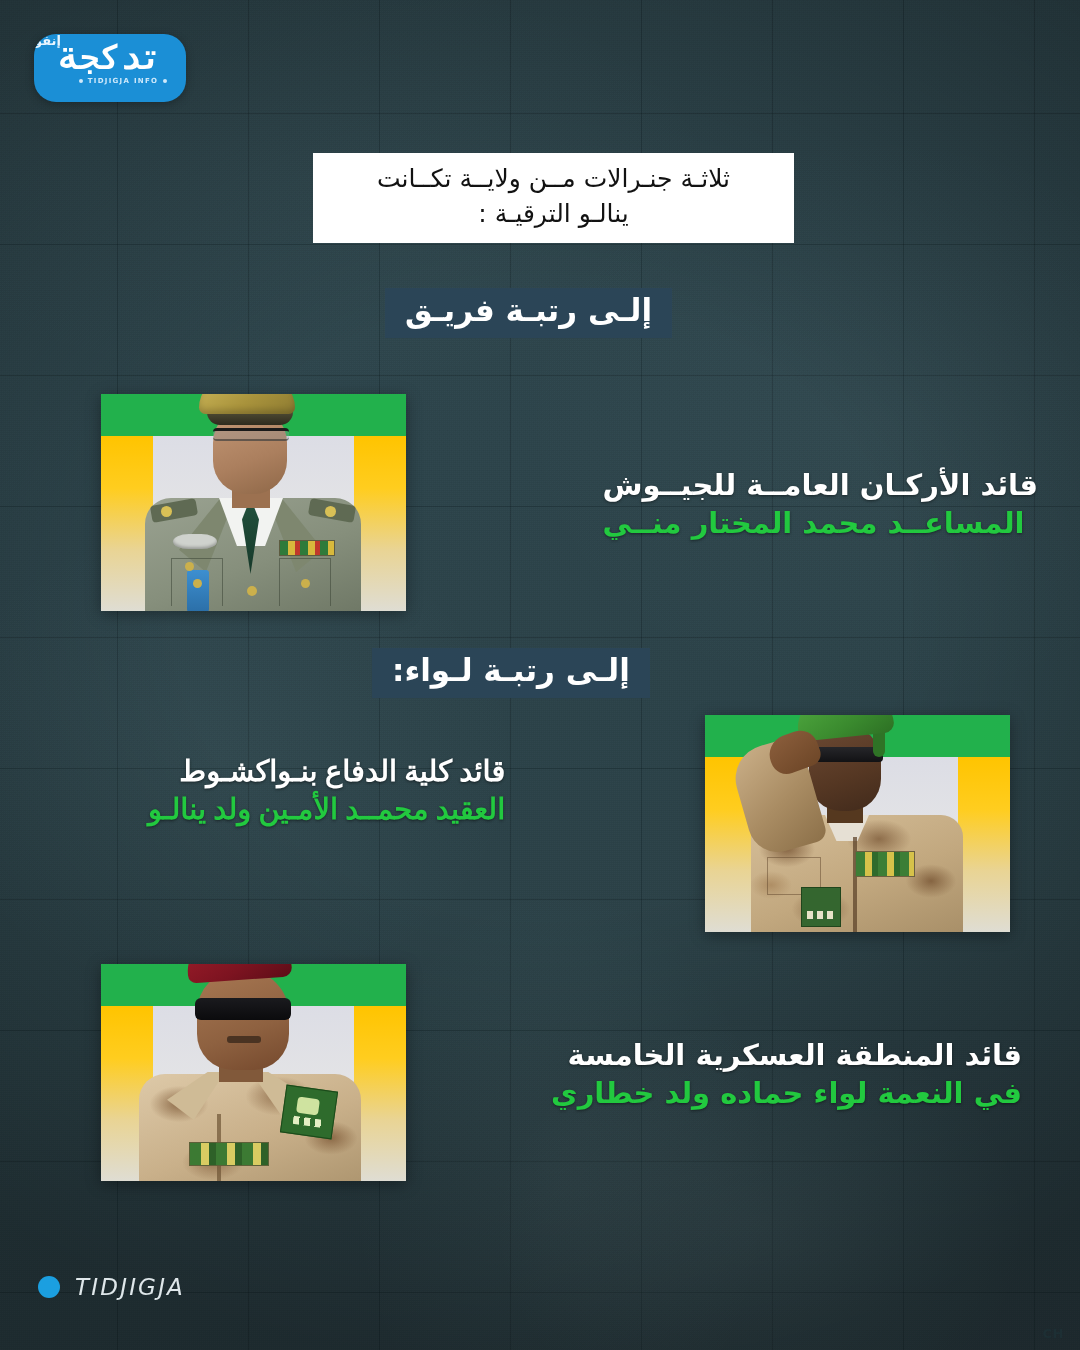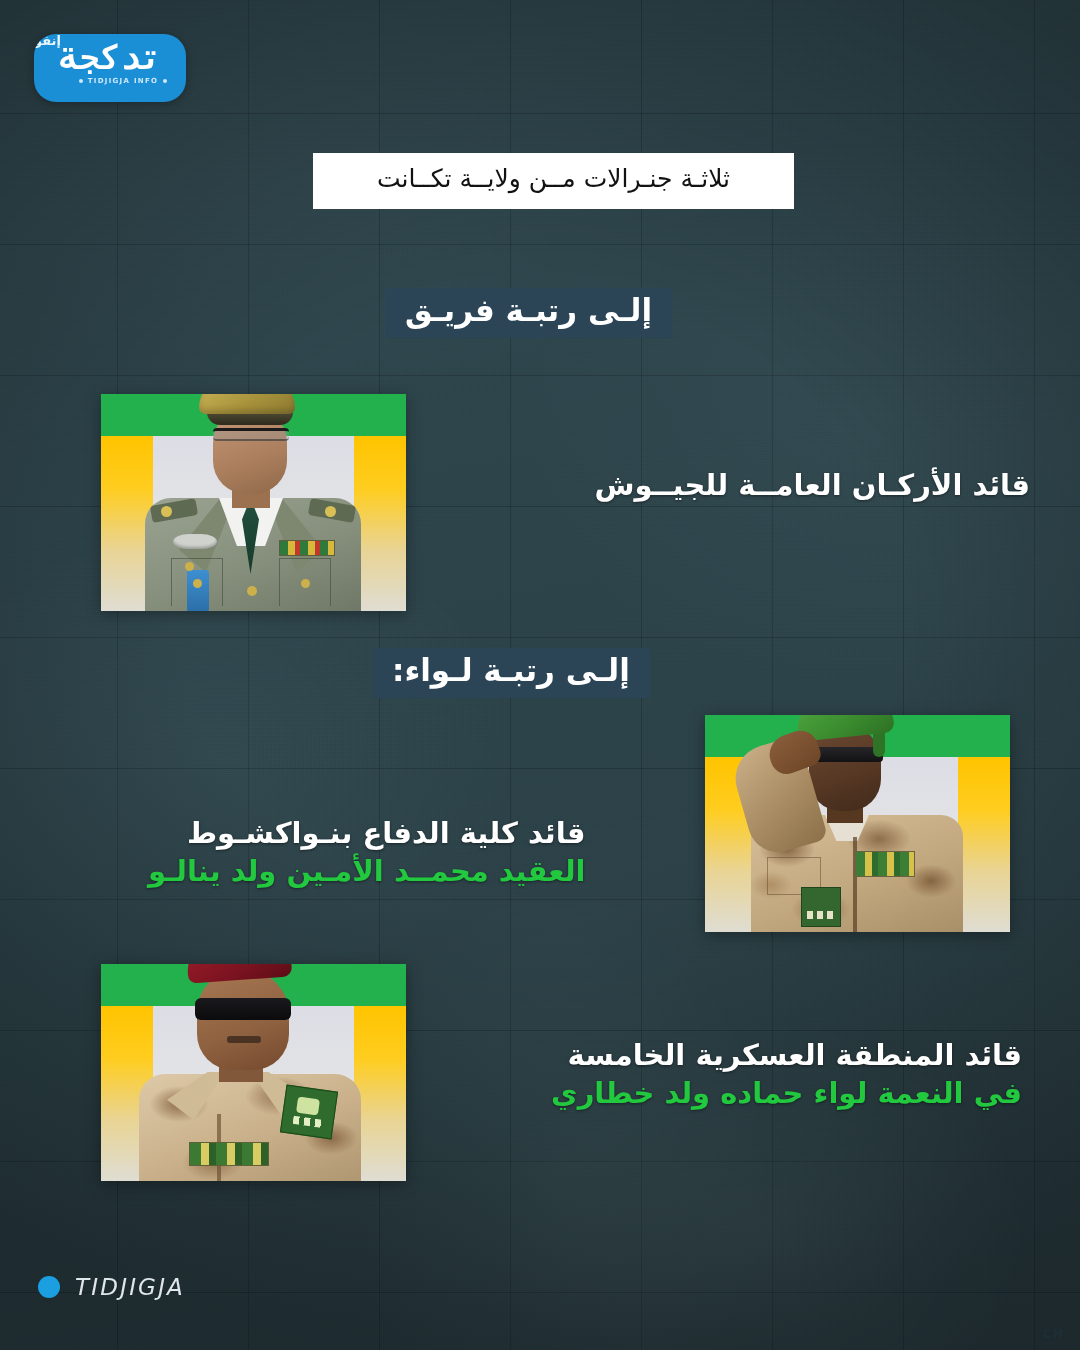--- a/index.html
+++ b/index.html
@@ -380,22 +380,22 @@
     text-shadow:0 1px 3px rgba(0,0,0,0.45);
   }
   .name-block .person{
     color:#22c93f;
     font-size:29px;
     font-weight:700;
     line-height:1.32;
     white-space:nowrap;
     text-shadow:0 1px 3px rgba(0,0,0,0.45);
   }
-  #name-1{ right:50px; top:466px; text-align:left; }
-  #name-2{ left:148px; top:814px; text-align:right; }
+  #name-1{ right:42px; top:466px; text-align:left; }
+  #name-2{ left:148px; top:752px; text-align:right;font-family:Liberation Serif, serif; }
   #name-3{ right:58px; top:1036px; text-align:right; }
 
   
   .footer{
     left:38px; top:1274px;
     display:flex; align-items:center; gap:15px;
     direction:ltr;
   }
   .footer .dot{
     width:22px; height:22px; border-radius:50%;
@@ -428,20 +428,21 @@
     <span class="logo-main">تدكجة</span>
     <span class="logo-sub">
       <i class="dot"></i>
       <b>TIDJIGJA INFO</b>
       <i class="dot"></i>
     </span>
   </div>
 
   <div class="layer headline">
     <span>ثلاثـة جنـرالات مــن ولايــة تكــانت</span>
+    <span>ينالـو الترقيـة :</span>
   </div>
 
   <div class="layer rank-band" id="rank-1">
     <span>إلـى رتبـة فريـق</span>
   </div>
 
   <div class="layer photo-card" id="photo-1">
     <div class="plate"></div>
     <div class="subject s1-torso"></div>
     <div class="subject s1-lapelL"></div>
@@ -466,20 +467,21 @@
     <div class="subject s1-btn2"></div>
     <div class="subject s1-btnp1"></div>
     <div class="subject s1-btnp2"></div>
     <div class="bar-gold left"></div>
     <div class="bar-gold right"></div>
     <div class="band-green"></div>
   </div>
 
   <div class="layer name-block" id="name-1">
     <div class="role">قائد الأركـان العامــة للجيــوش</div>
+    <div class="person">المساعــد محمد المختار منــي</div>
   </div>
 
   <div class="layer rank-band" id="rank-2">
     <span>إلـى رتبـة لـواء:</span>
   </div>
 
   <div class="layer photo-card" id="photo-2">
     <div class="plate"></div>
     <div class="subject s2-torso"></div>
     <div class="subject s2-tshirt"></div>

